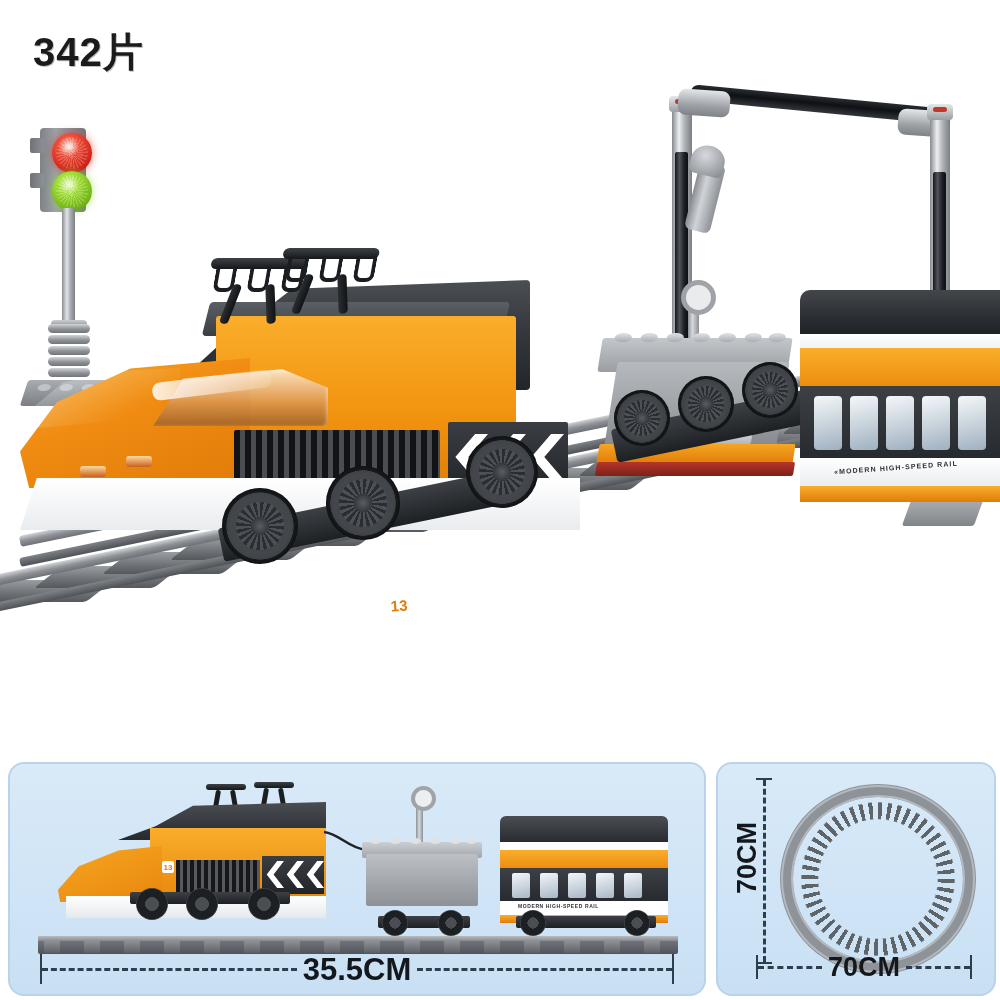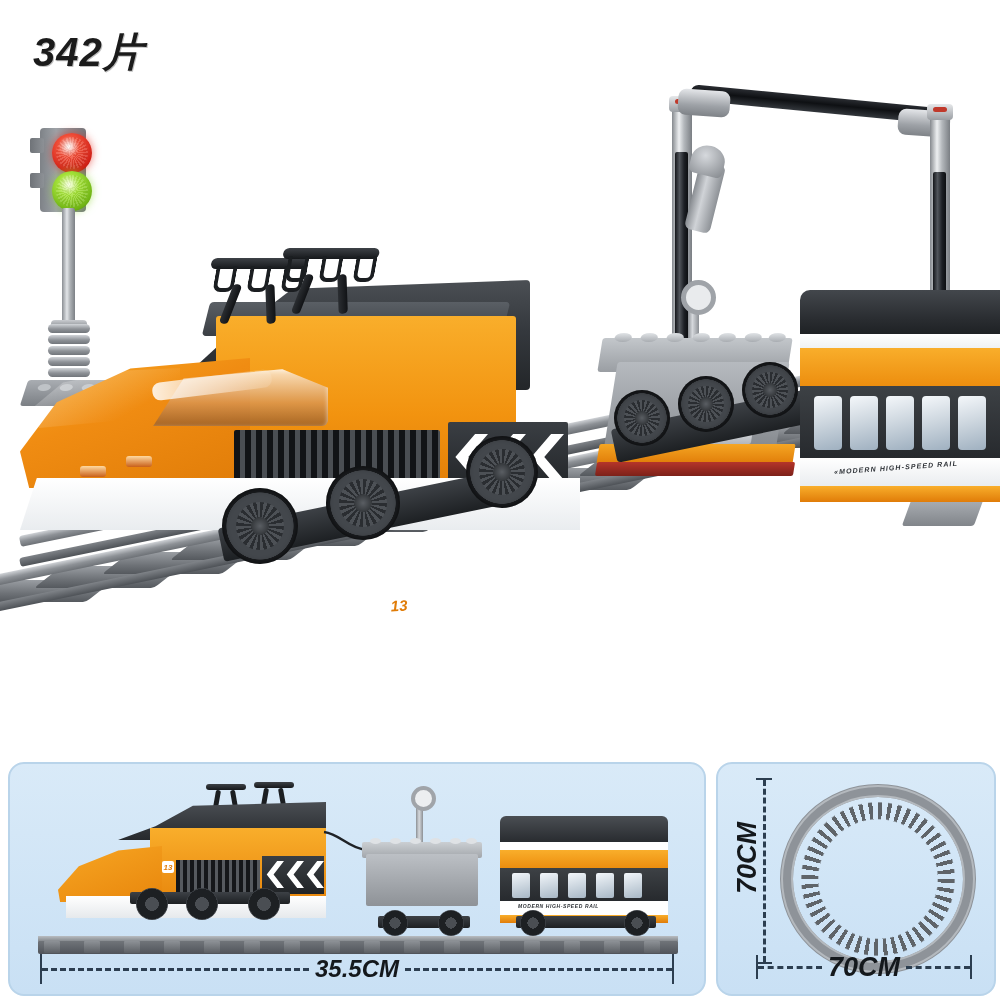--- a/index.html
+++ b/index.html
@@ -1,21 +1,21 @@
 <!DOCTYPE html>
 <html><head>
 <meta charset="utf-8">
 <style>
   html,body{margin:0;padding:0;}
   body{
     width:1000px;height:1000px;position:relative;overflow:hidden;
     background:#ffffff;
     font-family:"Liberation Sans","DejaVu Sans",sans-serif;
   }
-  .stage{position:absolute;inset:0;font-style:italic;}
+  .stage{position:absolute;inset:0;}
 
   
   .piece-count{
     position:absolute;left:33px;top:32px;
     font-size:40px;font-weight:700;color:#1b1b1b;
     letter-spacing:1px;line-height:1;
     text-shadow:1px 1px 0 rgba(0,0,0,.25);
   }
 
   
@@ -486,21 +486,21 @@
     background:linear-gradient(180deg,#8d9196,#5c6065);border-radius:1px;
   }
 
   
   .dim-h{position:absolute;display:flex;align-items:center;}
   .dim-tick{width:2px;background:#2c3e50;}
   .dim-dash{
     flex:1;height:0;border-top:3px dashed #2c3e50;
   }
   .dim-label{
-    font-size:24px;font-weight:700;color:#14181c;padding:0 6px;line-height:1;
+    font-size:31px;font-weight:700;color:#14181c;padding:0 6px;line-height:1;
   }
   .dim-label.sm{font-size:27px;}
 
   .loop{position:absolute;left:62px;top:20px;width:196px;height:190px;}
   .loop-ring{
     position:absolute;inset:0;border-radius:50%;
     border:13px solid #8e9399;
     box-sizing:border-box;
   }
   .loop-ties{

